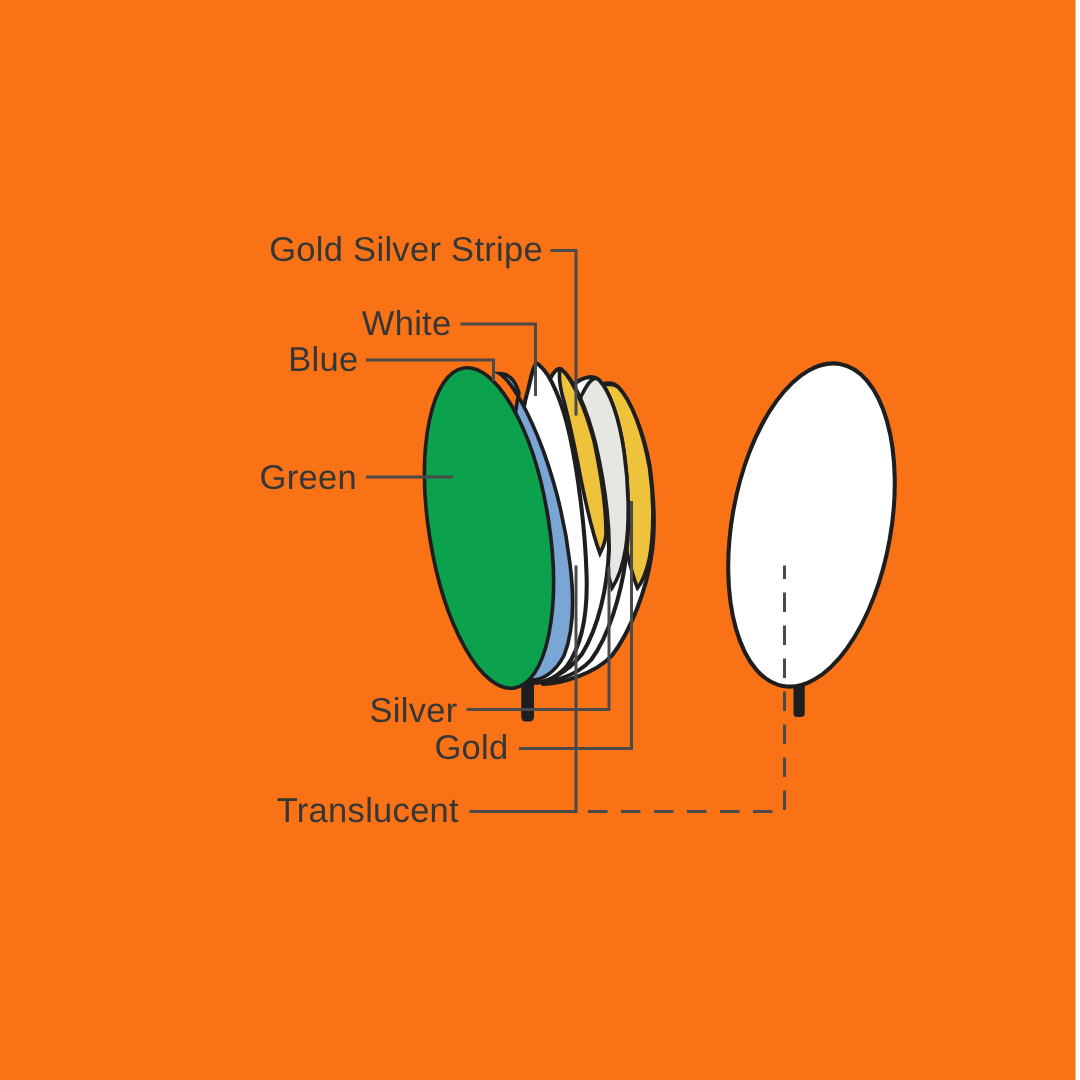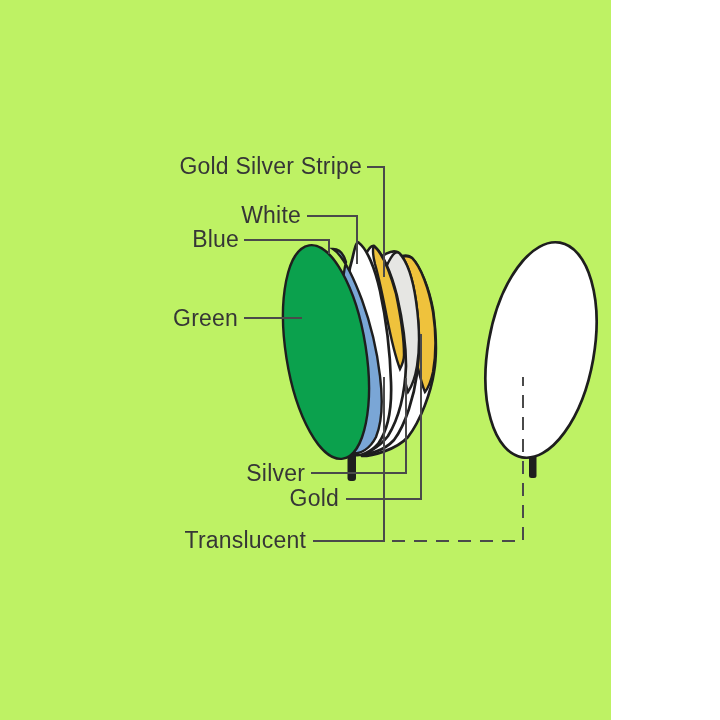--- a/index.html
+++ b/index.html
@@ -1,19 +1,19 @@
 <!DOCTYPE html>
 <html><head>
 <meta charset="utf-8">
 <style>
   html, body { margin: 0; padding: 0; background: #ffffff; }
   .canvas {
     position: relative;
-    width: 611px; height: 720px;
-    background: #bef264;
+    width: 717px; height: 720px;
+    background: #f97316;
     overflow: hidden;
   }
   svg { display: block; }
   text.lbl {
     font-family: "Liberation Sans", sans-serif;
     font-size: 23px;
     fill: #363636;
     letter-spacing: 0.2px;
   }
   .leader { stroke: #4a4a4a; stroke-width: 2; fill: none; }

